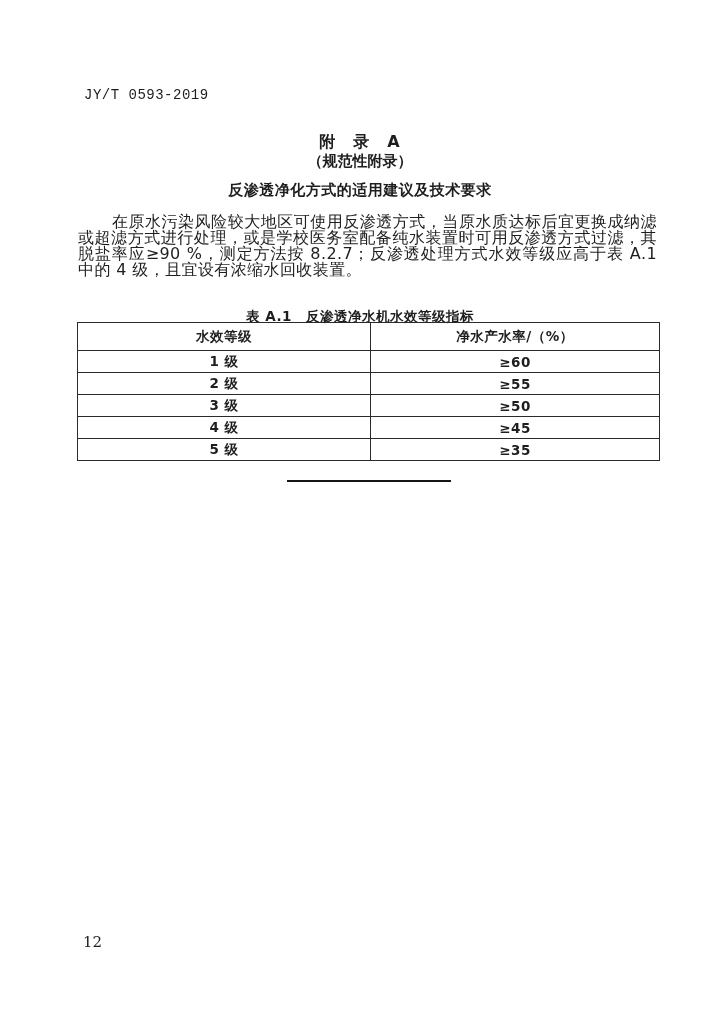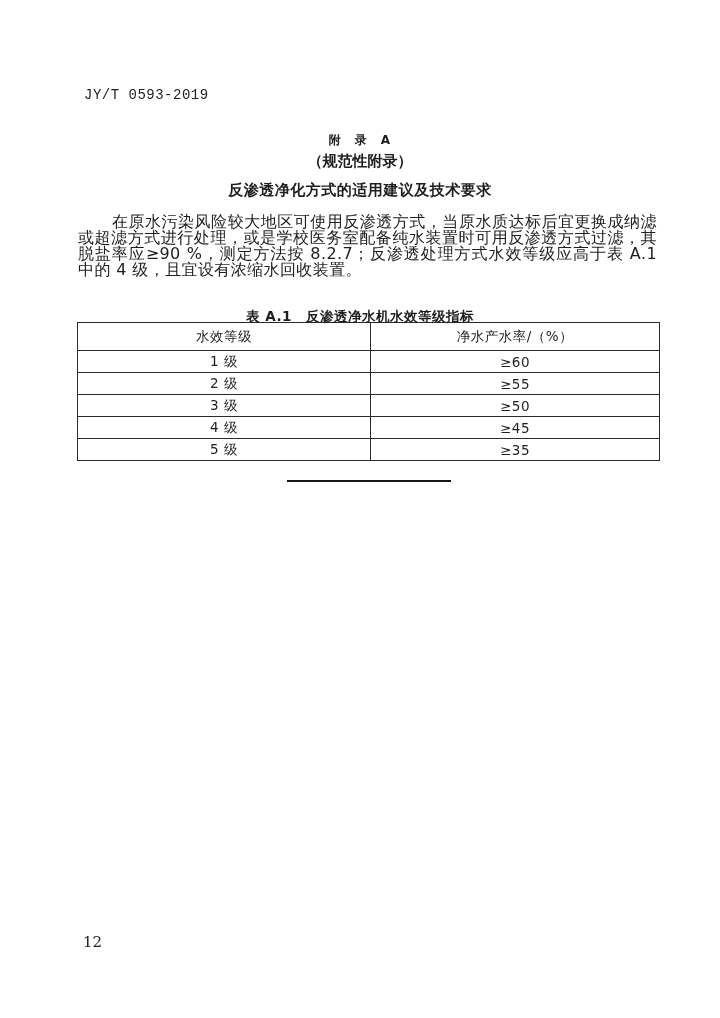--- a/index.html
+++ b/index.html
@@ -28,21 +28,21 @@
   }
   .centered {
     position: absolute;
     left: 0;
     width: 100%;
     text-align: center;
     white-space: pre;
   }
   .appendix-title {
     top: 132px;
-    font-size: 12px;
+    font-size: 16px;
     font-weight: bold;
     letter-spacing: 1px;
   }
   .appendix-subtitle {
     top: 152px;
     font-size: 15px;
     font-weight: bold;
   }
   .appendix-heading {
     top: 181px;
@@ -75,21 +75,21 @@
     width: 580px;
     border-collapse: collapse;
     table-layout: fixed;
     font-size: 13.5px;
   }
   table.spec-table th,
   table.spec-table td {
     border: 1.6px solid #2a2a2a;
     text-align: center;
     vertical-align: middle;
-    font-weight: normal;
+    font-weight: bold;
     padding: 0;
     letter-spacing: 0.5px;
   }
   table.spec-table th { height: 27px; }
   table.spec-table td { height: 21px; }
   .col-left  { width: 292px; }
   .col-right { width: 288px; }
   .end-rule {
     position: absolute;
     left: 287px;

